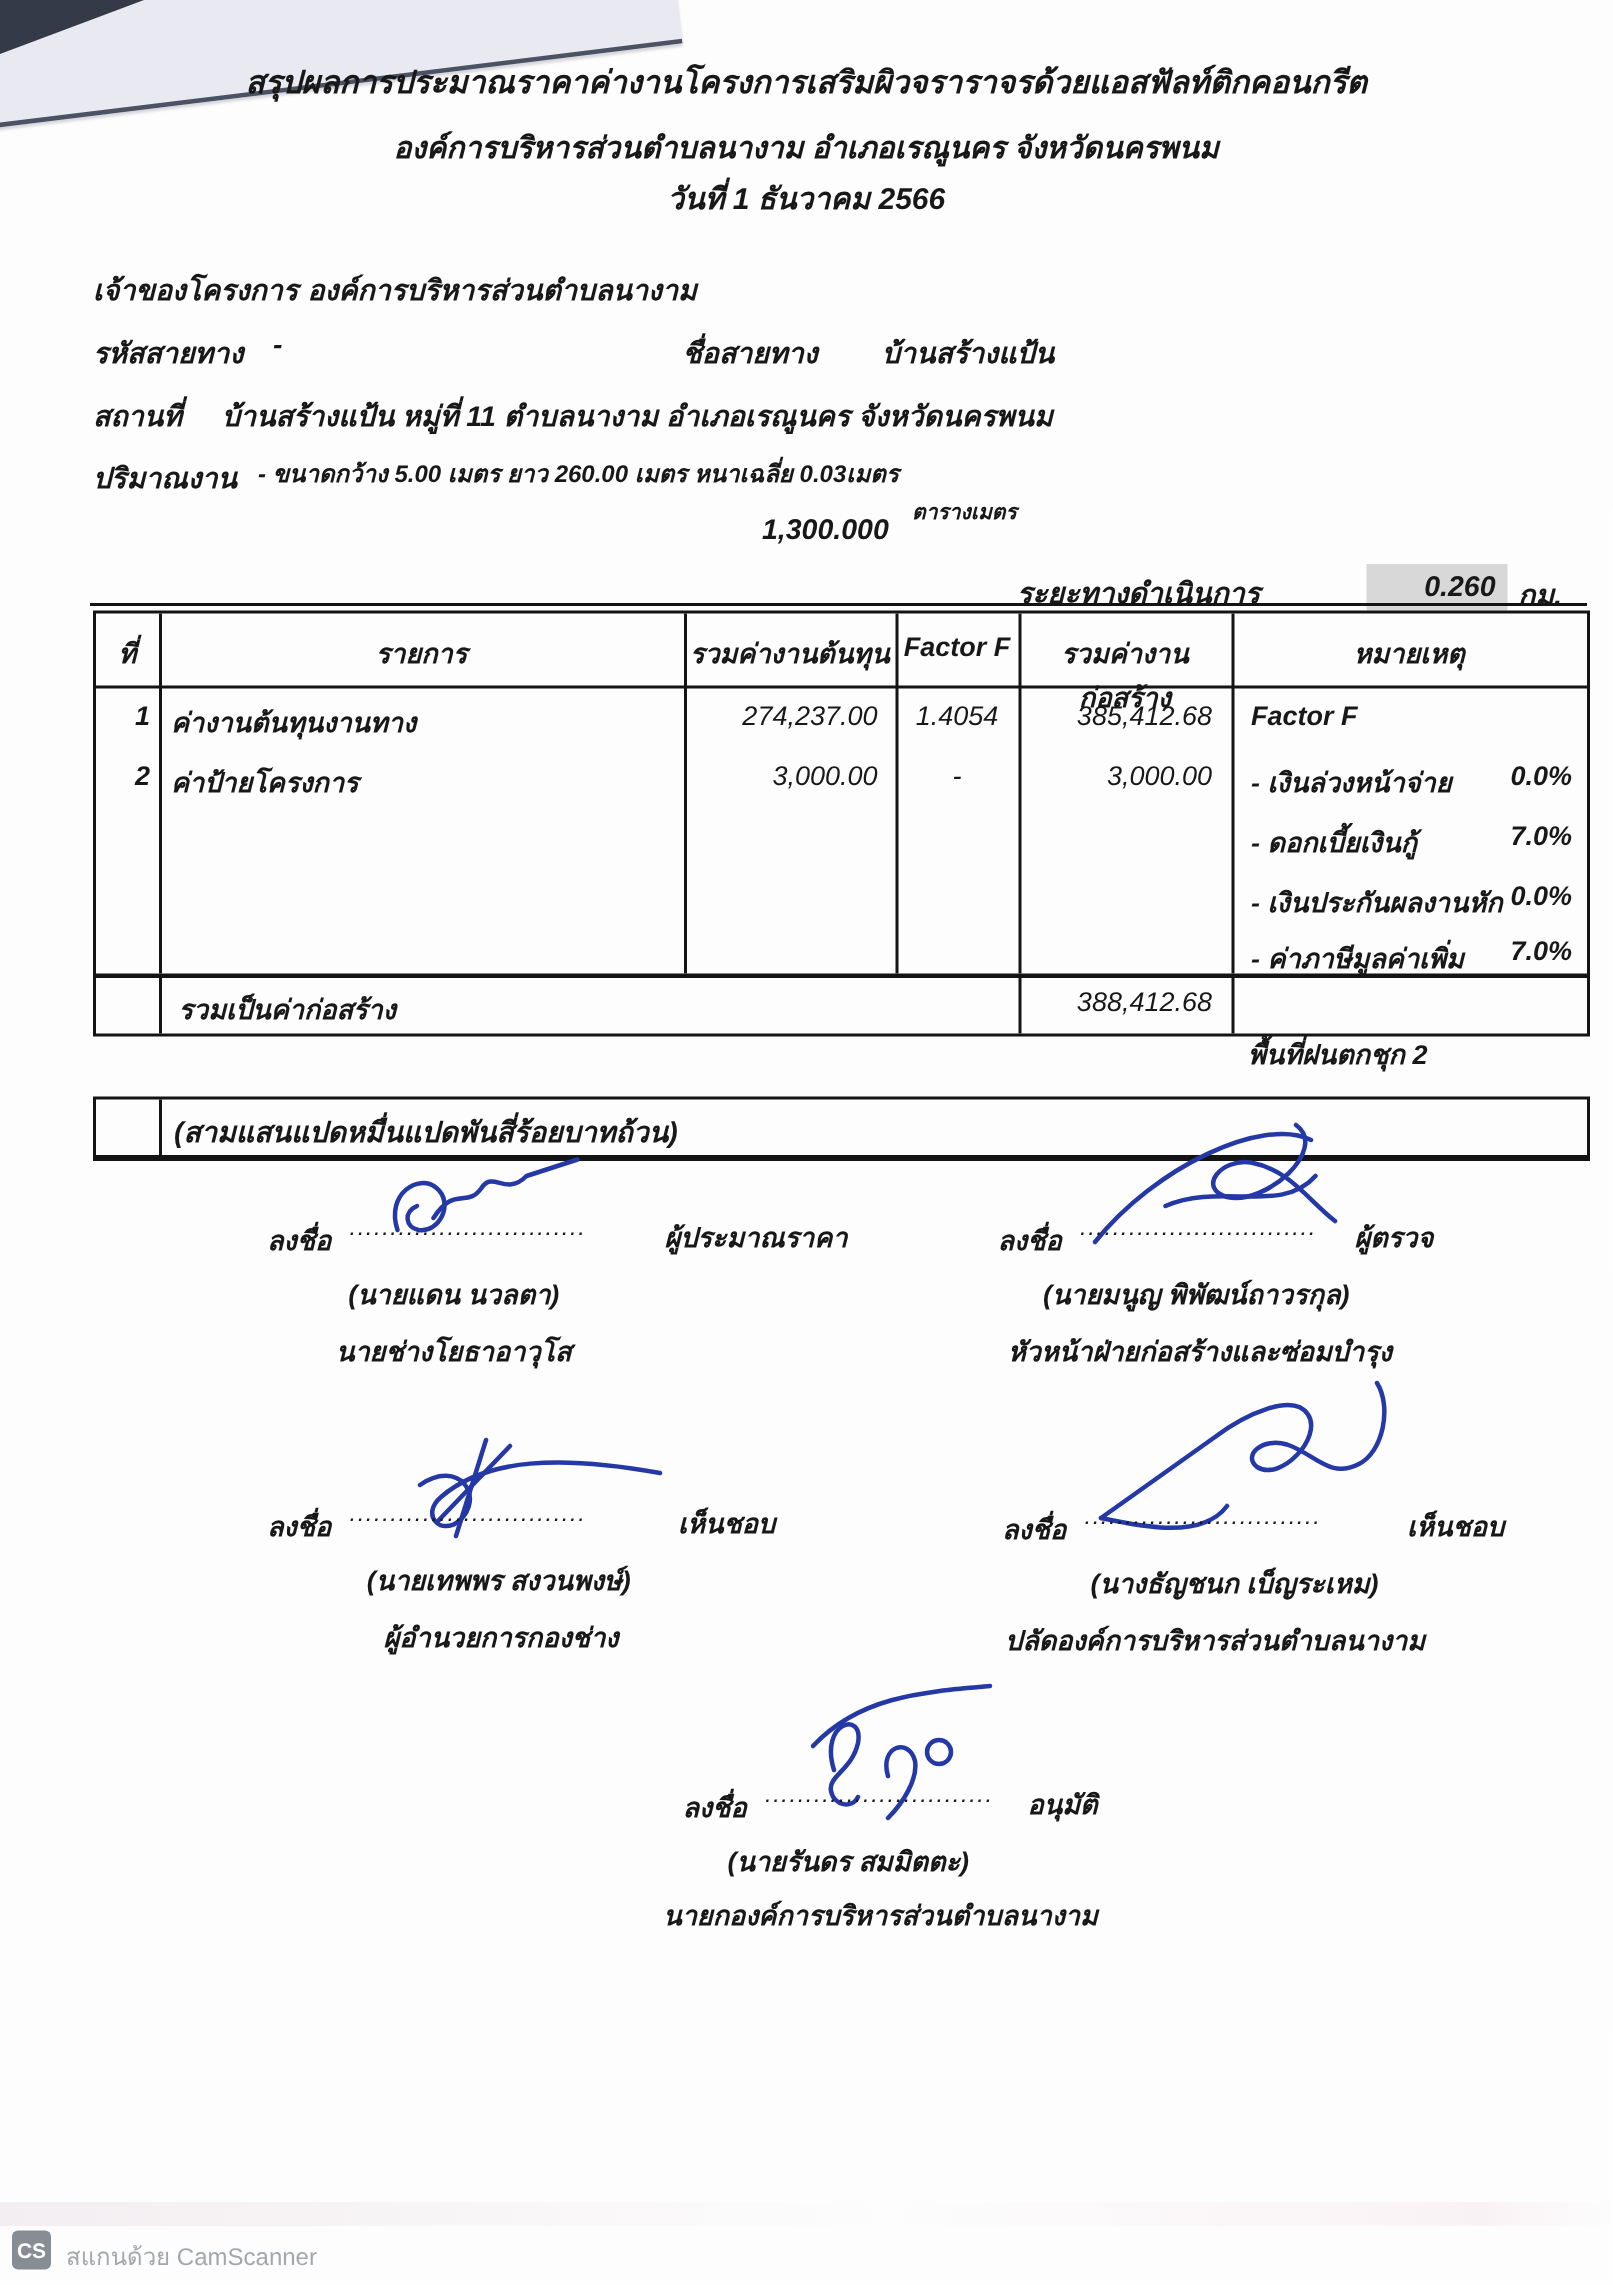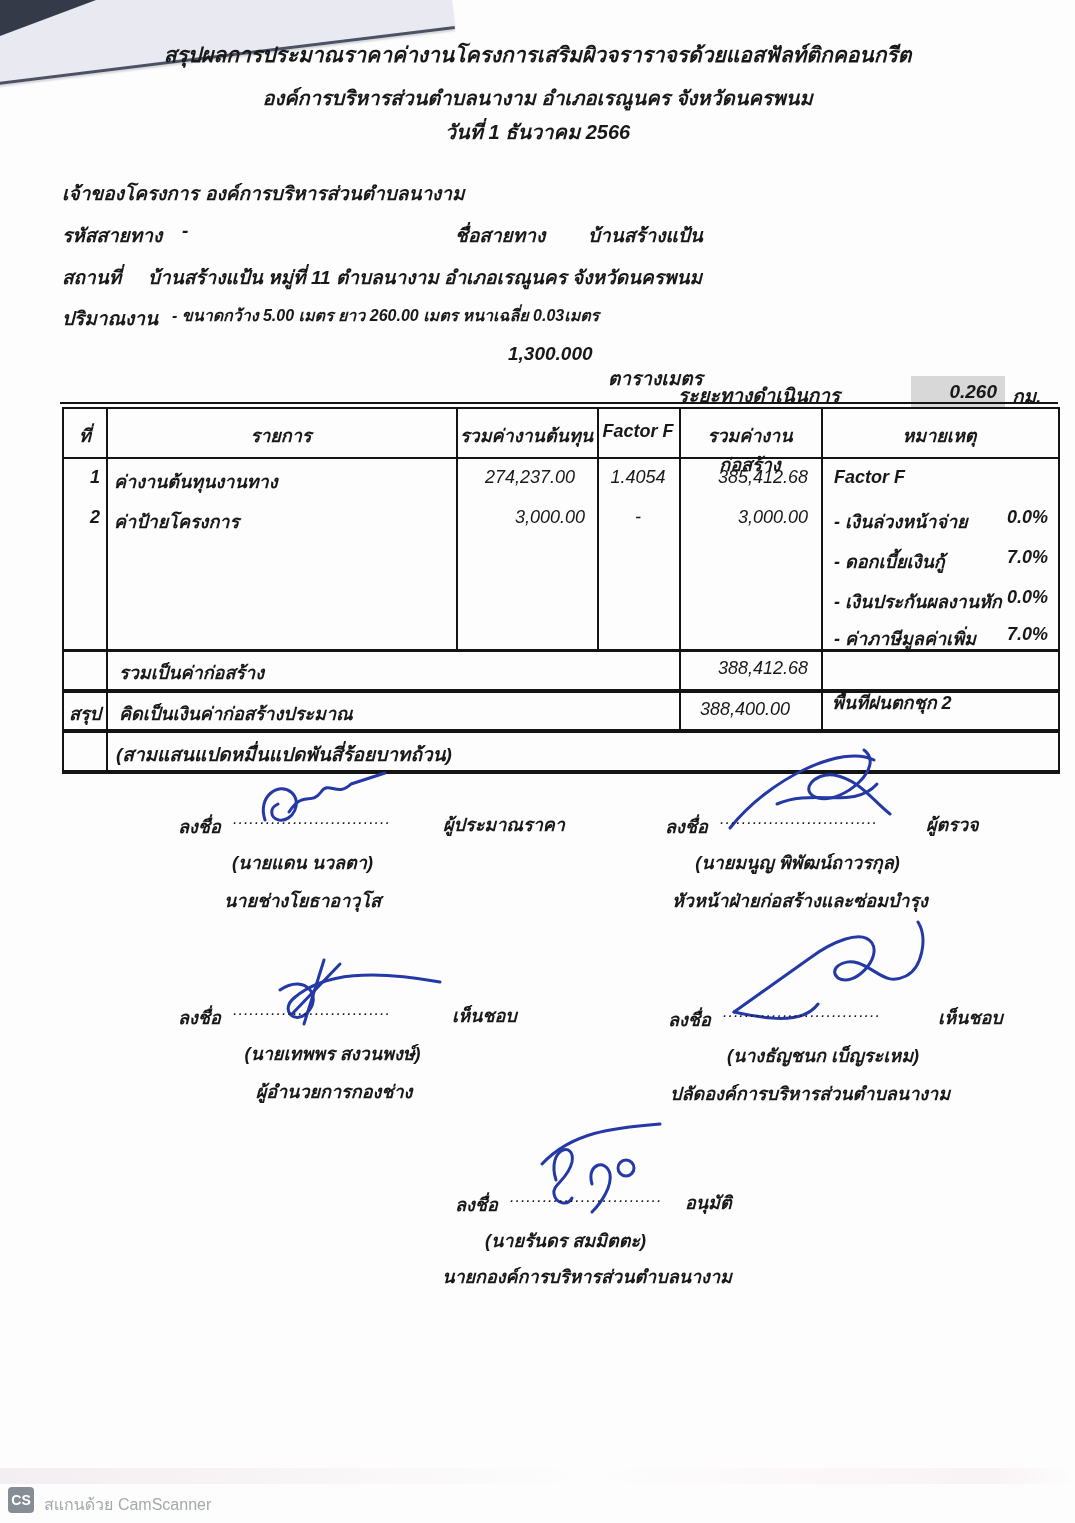--- a/index.html
+++ b/index.html
@@ -59,21 +59,21 @@
   <div class="abs b" style="left:455px;top:220px;font-size:19px;">ชื่อสายทาง</div>
   <div class="abs b" style="left:588px;top:220px;font-size:19px;">บ้านสร้างแป้น</div>
 
   <div class="abs b" style="left:62px;top:262px;font-size:19px;">สถานที่</div>
   <div class="abs b" style="left:148px;top:262px;font-size:19px;">บ้านสร้างแป้น  หมู่ที่ 11  ตำบลนางาม   อำเภอเรณูนคร  จังหวัดนครพนม</div>
 
   <div class="abs b" style="left:62px;top:303px;font-size:19px;">ปริมาณงาน</div>
   <div class="abs b" style="left:172px;top:303px;font-size:16px;">- ขนาดกว้าง 5.00 เมตร  ยาว 260.00 เมตร  หนาเฉลี่ย 0.03เมตร</div>
 
   <div class="abs b" style="left:508px;top:343px;font-size:19px;">1,300.000</div>
-  <div class="abs b" style="left:608px;top:363px;font-size:19px;">ตารางเมตร</div>
+  <div class="abs b" style="left:608px;top:330px;font-size:14px;">ตารางเมตร</div>
 
   <div class="abs b" style="left:678px;top:380px;font-size:19px;">ระยะทางดำเนินการ</div>
   <div class="hl-box"></div>
   <div class="abs b rgt" style="left:911px;top:381px;width:86px;font-size:19px;">0.260</div>
   <div class="abs b" style="left:1012px;top:381px;font-size:19px;">กม.</div>
 
   <div class="hline" style="left:60px;width:998px;top:402px;"></div>
   <div class="tbl-box" style="left:62px;top:407px;width:994px;height:240px;">
     <div class="vline" style="left:42px;"></div>
     <div class="vline" style="left:392px;"></div>
@@ -84,21 +84,21 @@
 
     <div class="cell b ctr" style="left:0;top:12px;width:42px;">ที่</div>
     <div class="cell b ctr" style="left:42px;top:12px;width:350px;">รายการ</div>
     <div class="cell b ctr" style="left:392px;top:12px;width:141px;">รวมค่างานต้นทุน</div>
     <div class="cell b ctr" style="left:533px;top:12px;width:82px;">Factor F</div>
     <div class="cell b ctr" style="left:615px;top:12px;width:142px;">รวมค่างานก่อสร้าง</div>
     <div class="cell b ctr" style="left:757px;top:12px;width:237px;">หมายเหตุ</div>
 
     <div class="cell b rgt" style="left:0;top:58px;width:36px;">1</div>
     <div class="cell b" style="left:50px;top:58px;">ค่างานต้นทุนงานทาง</div>
-    <div class="cell rgt" style="left:385px;top:58px;width:126px;">274,237.00</div>
+    <div class="cell rgt" style="left:395px;top:58px;width:126px;">274,237.00</div>
     <div class="cell ctr" style="left:533px;top:58px;width:82px;">1.4054</div>
     <div class="cell rgt" style="left:618px;top:58px;width:126px;">385,412.68</div>
     <div class="cell b" style="left:770px;top:58px;">Factor F</div>
 
     <div class="cell b rgt" style="left:0;top:98px;width:36px;">2</div>
     <div class="cell b" style="left:50px;top:98px;">ค่าป้ายโครงการ</div>
     <div class="cell rgt" style="left:395px;top:98px;width:126px;">3,000.00</div>
     <div class="cell ctr" style="left:533px;top:98px;width:82px;">-</div>
     <div class="cell rgt" style="left:618px;top:98px;width:126px;">3,000.00</div>
     <div class="cell b" style="left:770px;top:98px;">- เงินล่วงหน้าจ่าย</div>
@@ -114,28 +114,20 @@
 
   <div class="tbl-box" style="left:62px;top:650px;width:994px;height:37px;">
     <div class="vline" style="left:42px;"></div>
     <div class="vline" style="left:615px;"></div>
     <div class="vline" style="left:757px;"></div>
     <div class="cell b" style="left:55px;top:6px;">รวมเป็นค่าก่อสร้าง</div>
     <div class="cell rgt" style="left:618px;top:6px;width:126px;">388,412.68</div>
     <div class="cell b" style="left:768px;top:4px;margin-top:32px;">พื้นที่ฝนตกชุก 2</div>
   </div>
 
-  <div class="tbl-box" style="left:62px;top:691px;width:994px;height:36px;">
-    <div class="vline" style="left:42px;"></div>
-    <div class="vline" style="left:615px;"></div>
-    <div class="vline" style="left:757px;"></div>
-    <div class="cell b ctr" style="left:0;top:6px;width:42px;">สรุป</div>
-    <div class="cell b" style="left:55px;top:6px;">คิดเป็นเงินค่าก่อสร้างประมาณ</div>
-    <div class="cell rgt" style="left:600px;top:6px;width:126px;">388,400.00</div>
-  </div>
 
   <div class="tbl-box" style="left:62px;top:731px;width:994px;height:37px;border-bottom-width:4px;">
     <div class="vline" style="left:42px;"></div>
     <div class="cell b" style="left:52px;top:6px;font-size:19px;">(สามแสนแปดหมื่นแปดพันสี่ร้อยบาทถ้วน)</div>
   </div>
 
   <svg class="ink" style="left:255px;top:770px;" width="135" height="62" viewBox="0 0 135 62">
     <path d="M10,50 C2,26 24,12 36,22 C48,32 38,52 24,50 C15,48 14,38 23,34"></path>
     <path d="M34,42 C48,20 56,36 66,22 C74,10 82,28 96,14 L130,3"></path>
   </svg>
@@ -145,21 +137,21 @@
   <div class="abs b ctr" style="left:195px;top:848px;width:215px;font-size:18px;">(นายแดน  นวลตา)</div>
   <div class="abs b ctr" style="left:190px;top:886px;width:225px;font-size:18px;">นายช่างโยธาอาวุโส</div>
 
   <svg class="ink" style="left:722px;top:742px;" width="190" height="95" viewBox="0 0 190 95">
     <path d="M8,86 C48,36 120,2 152,18"></path>
     <path d="M142,8 C164,24 122,62 96,56 C76,50 92,30 112,33 C138,38 150,58 168,72"></path>
     <path d="M55,62 C92,46 132,68 155,42"></path>
   </svg>
   <div class="abs b" style="left:665px;top:812px;font-size:18px;">ลงชื่อ</div>
   <div class="abs dots" style="left:720px;top:810px;width:158px;font-size:16px;">...........................................</div>
-  <div class="abs b" style="left:903px;top:810px;font-size:18px;margin-left:23px;">ผู้ตรวจ</div>
+  <div class="abs b" style="left:903px;top:810px;font-size:18px;">ผู้ตรวจ</div>
   <div class="abs b ctr" style="left:685px;top:848px;width:225px;font-size:18px;">(นายมนูญ  พิพัฒน์ถาวรกุล)</div>
   <div class="abs b ctr" style="left:672px;top:886px;width:252px;font-size:18px;">หัวหน้าฝ่ายก่อสร้างและซ่อมบำรุง</div>
 
   <svg class="ink" style="left:252px;top:958px;" width="195" height="72" viewBox="0 0 195 72">
     <path d="M72,2 L52,66"></path>
     <path d="M88,6 L40,56"></path>
     <path d="M28,32 C54,14 72,40 54,56 C42,66 28,52 42,40 C72,14 122,12 188,24"></path>
   </svg>
   <div class="abs b" style="left:178px;top:1003px;font-size:18px;">ลงชื่อ</div>
   <div class="abs dots" style="left:233px;top:1001px;width:158px;font-size:16px;">...........................................</div>

